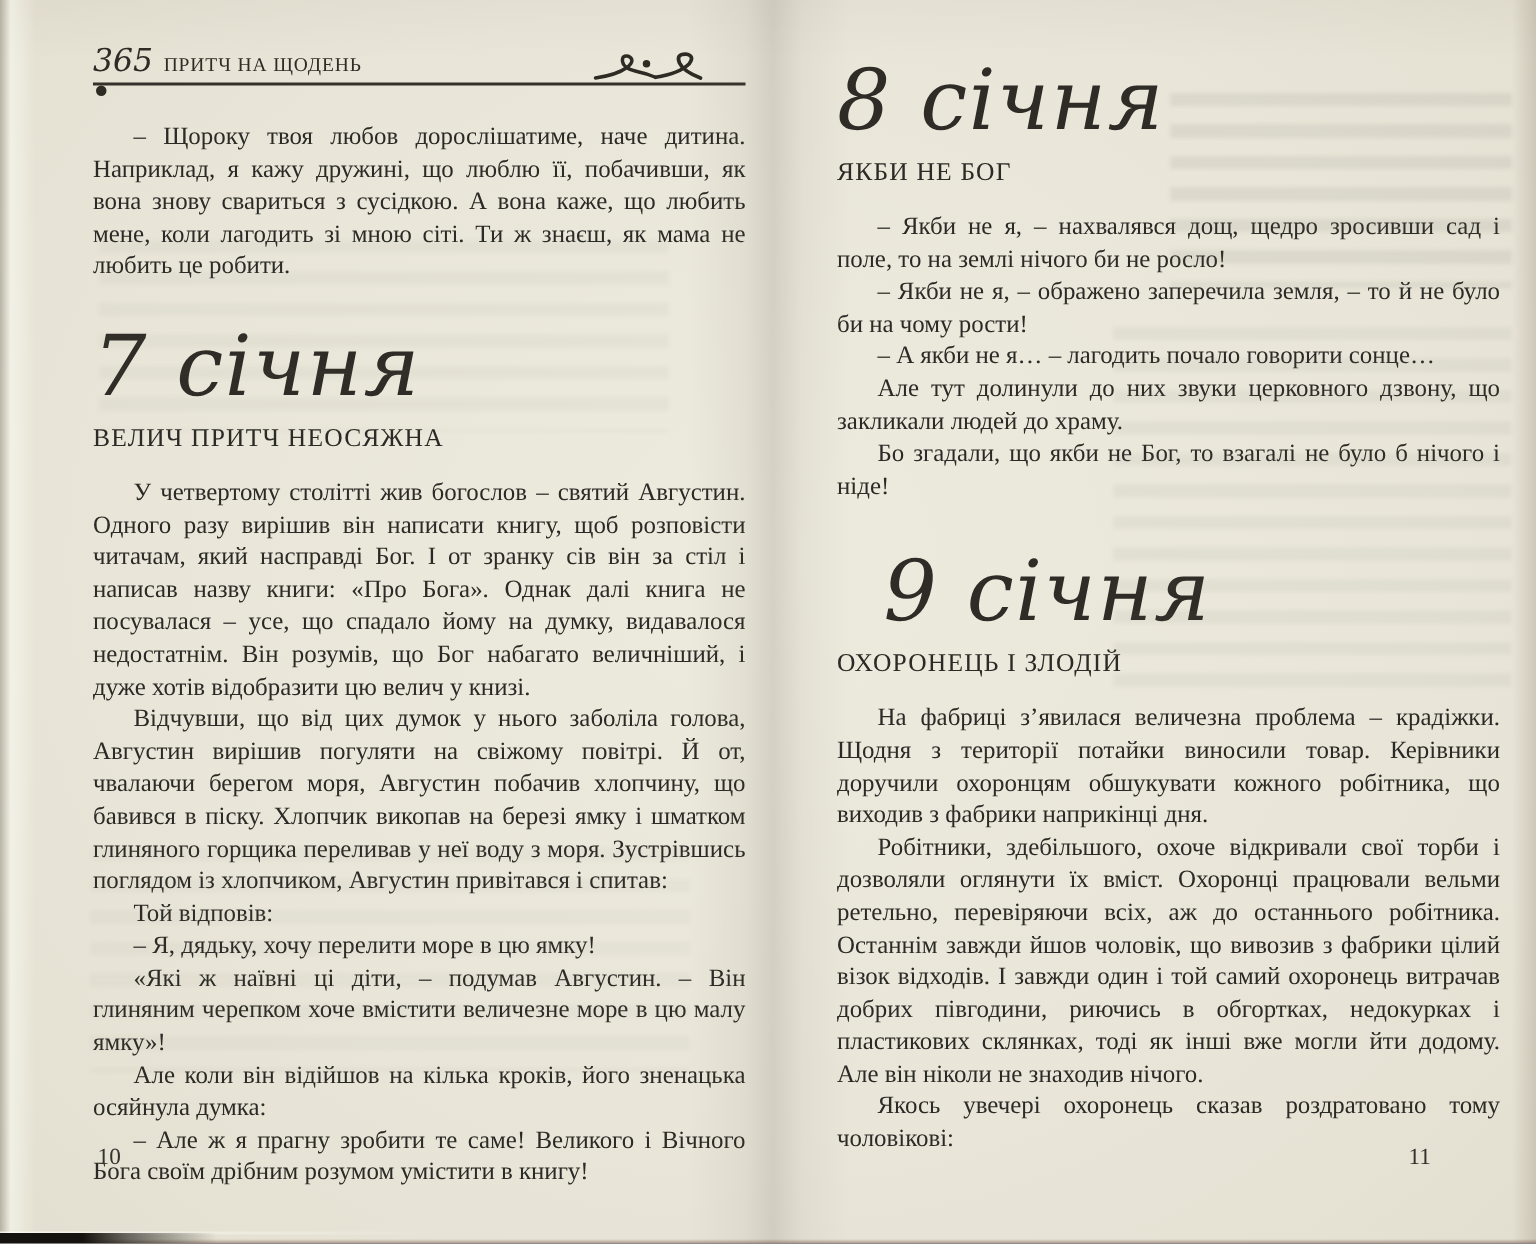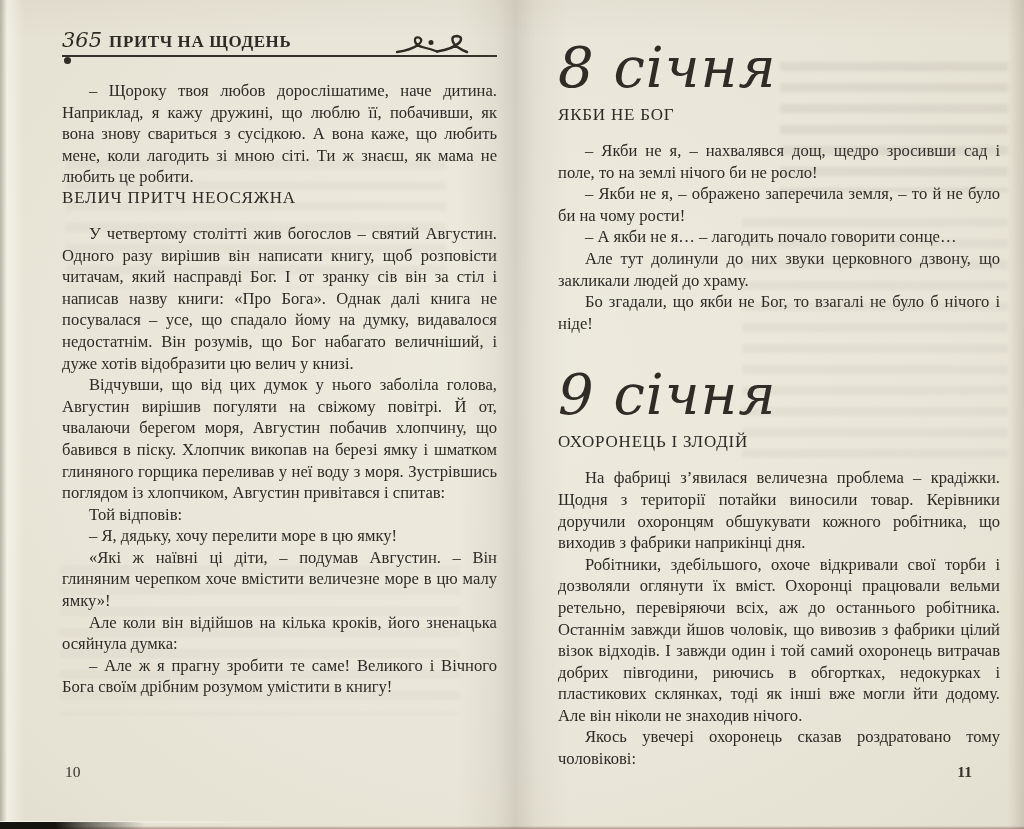--- a/index.html
+++ b/index.html
@@ -25,21 +25,21 @@
     position:relative;
     display:flex;align-items:baseline;
     border-bottom:2px solid #35312a;
     padding-bottom:5px;height:20px;
   }
   .hdr-numeral{
     font-family:"DejaVu Serif",serif;font-style:italic;
     font-size:21px;line-height:1;margin-right:7px;color:#2f2b26;
   }
   .hdr-title{
-    font-size:17px;font-weight:bold;letter-spacing:.6px;color:#2f2b26;
+    font-size:13px;font-weight:normal;letter-spacing:.6px;color:#2f2b26;
   }
   .page-right .hdr-title{margin-left:auto;}
   .head-dot{
     position:absolute;bottom:-9px;width:7px;height:7px;border-radius:50%;
     background:#2e2a24;
   }
   .page-left .head-dot{left:2px;}
   .page-right .head-dot{right:2px;}
   .flourish{position:absolute;bottom:-1px;width:74px;height:22px;}
   .page-left .flourish{right:28px;}
@@ -50,30 +50,30 @@
     margin:0;font-size:16.6px;line-height:21.6px;
     text-align:justify;text-indent:27px;color:#2c2a26;
   }
   p.body.first{margin-top:23px;}
   h2.date{
     font-family:"DejaVu Serif",serif;font-style:italic;font-weight:normal;
     font-size:56px;line-height:46px;margin:34px 0 14px;color:#2f2b26;
     letter-spacing:1px;
   }
   h2.date.tight{margin-top:15px;}
-  h2.date.loose{margin-top:38px;}
+  h2.date.loose{margin-top:38px;margin-left:31px;}
   h3.entry-title{
     font-size:17px;font-weight:normal;letter-spacing:.8px;
     margin:0 0 15px;color:#2c2a26;
   }
   .pageno{
     position:absolute;top:763px;font-size:15.5px;color:#34322d;
   }
   .page-left .pageno{left:65px;}
-  .page-right .pageno{right:52px;font-weight:bold;}
+  .page-right .pageno{right:70px;}
 
   
   .ghost{
     position:absolute;pointer-events:none;
     background:repeating-linear-gradient(180deg,
       rgba(112,110,96,.10) 0 9px, rgba(0,0,0,0) 9px 21px);
     filter:blur(1.4px);
   }
   .ghost.g1{left:780px;top:62px;width:228px;height:130px;}
   .ghost.g2{left:742px;top:218px;width:266px;height:250px;opacity:.65;}
@@ -119,20 +119,21 @@
       <svg class="flourish" viewBox="0 0 74 22" aria-hidden="true">
         <path d="M2 18 Q16 16 23 11 Q29 6 24 3.5 Q19.5 2.5 20 7 Q20.5 11.5 29 13.5 Q36 15 42 17.5" fill="none" stroke="#2e2a24" stroke-width="2.3" stroke-linecap="round"></path>
         <circle cx="36" cy="8.5" r="2.5" fill="#2e2a24"></circle>
         <path d="M42 17.5 Q58 15 64.5 8.5 Q68.5 3 62 2 Q55.5 2 58 8 Q60.5 13.5 72 18" fill="none" stroke="#2e2a24" stroke-width="2.5" stroke-linecap="round"></path>
       </svg>
       <span class="head-dot"></span>
     </header>
 
     <p class="body first">– Щороку твоя любов дорослішатиме, наче дитина. Наприклад, я кажу дружині, що люблю її, побачивши, як вона знову свариться з сусідкою. А вона каже, що любить мене, коли лагодить зі мною сіті. Ти ж знаєш, як мама не любить це робити.</p>
 
+    <h2 class="date">7 січня</h2>
     <h3 class="entry-title">ВЕЛИЧ ПРИТЧ НЕОСЯЖНА</h3>
     <p class="body">У четвертому столітті жив богослов – святий Августин. Одного разу вирішив він написати книгу, щоб розповісти читачам, який насправді Бог. І от зранку сів він за стіл і написав назву книги: «Про Бога». Однак далі книга не посувалася – усе, що спадало йому на думку, видавалося недостатнім. Він розумів, що Бог набагато величніший, і дуже хотів відобразити цю велич у книзі.</p>
     <p class="body">Відчувши, що від цих думок у нього заболіла голова, Августин вирішив погуляти на свіжому повітрі. Й от, чвалаючи берегом моря, Августин побачив хлопчину, що бавився в піску. Хлопчик викопав на березі ямку і шматком глиняного горщика переливав у неї воду з моря. Зустрівшись поглядом із хлопчиком, Августин привітався і спитав:</p>
     <p class="body">Той відповів:</p>
     <p class="body">– Я, дядьку, хочу перелити море в цю ямку!</p>
     <p class="body">«Які ж наївні ці діти, – подумав Августин. – Він глиняним черепком хоче вмістити величезне море в цю малу ямку»!</p>
     <p class="body">Але коли він відійшов на кілька кроків, його зненацька осяйнула думка:</p>
     <p class="body">– Але ж я прагну зробити те саме! Великого і Вічного Бога своїм дрібним розумом умістити в книгу!</p>
 
     <div class="pageno">10</div>

